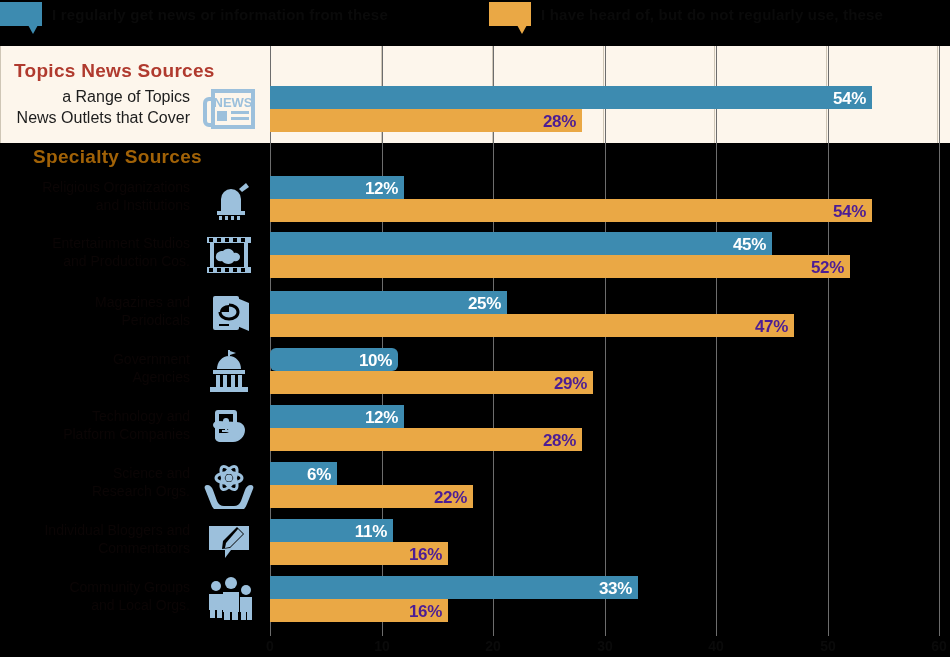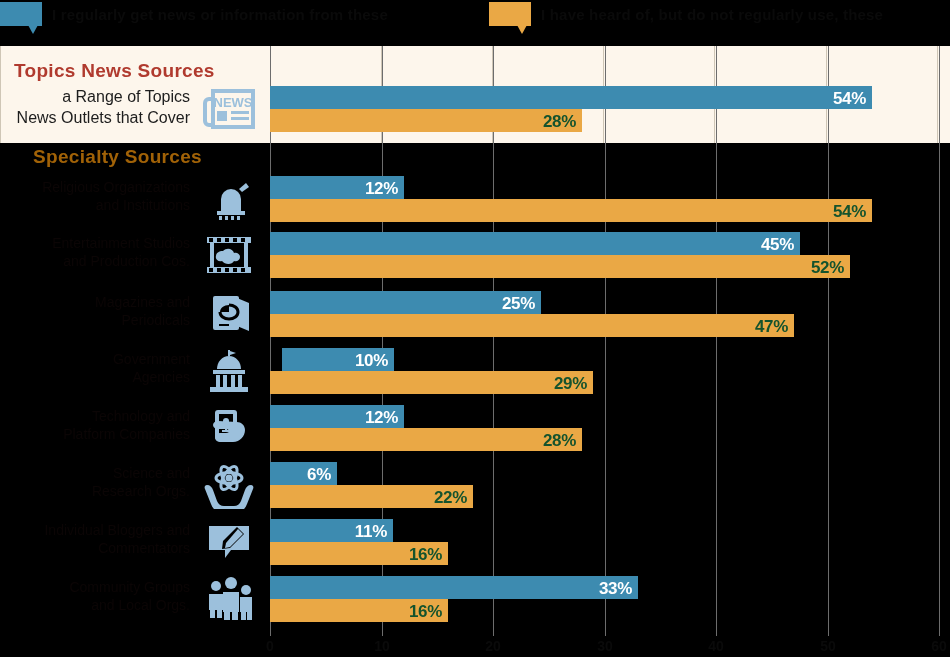--- a/index.html
+++ b/index.html
@@ -68,21 +68,21 @@
   .row-icon{position:absolute;left:196px;width:66px;text-align:center;text-decoration:underline;}
 
   .bar{position:absolute;height:23px;display:flex;align-items:flex-end;justify-content:flex-end;}
   .bar.blue{background:#3d8bb0;}
   .bar.orange{background:#eaa845;}
   .bar .val{
     font-size:17px;font-weight:700;font-stretch:condensed;
     padding-right:6px;letter-spacing:-.3px;
   }
   .bar.blue .val{color:#ffffff;}
-  .bar.orange .val{color:#14532d;}
+  .bar.orange .val{color:#4c1d95;}
 
   
   .axis{position:absolute;left:270px;top:636px;width:680px;height:21px;}
   .tick{
     position:absolute;top:2px;font-size:14px;font-weight:700;
     color:#0a0a0a;transform:translateX(-50%);
   }
   .icon-svg{display:block;margin:0 auto;}
 </style>
 </head>
@@ -196,42 +196,42 @@
             <rect x="24" y="7" width="4" height="4" fill="#000"></rect>
             <rect x="32" y="7" width="4" height="4" fill="#000"></rect>
             <rect x="40" y="7" width="4" height="4" fill="#000"></rect>
             <rect x="8" y="37" width="4" height="4" fill="#000"></rect>
             <rect x="16" y="37" width="4" height="4" fill="#000"></rect>
             <rect x="24" y="37" width="4" height="4" fill="#000"></rect>
             <rect x="32" y="37" width="4" height="4" fill="#000"></rect>
             <rect x="40" y="37" width="4" height="4" fill="#000"></rect>
           </svg>
         </div>
-        <div class="bar blue" style="left: 270px; top: 0px; width: 502px; padding-left: 28px;">
+        <div class="bar blue" style="left: 270px; top: 0px; width: 502px;">
           <span class="val">45%</span>
         </div>
         <div class="bar orange" style="left: 270px; top: 23px; width: 580px;">
           <span class="val">52%</span>
         </div>
       </div>
       <div class="row" style="top: 291px; height: 46px;">
         <div class="row-labels" style="top: 2px;">
           <div>Magazines and</div>
           <div>Periodicals</div>
         </div>
         <div class="row-icon" style="top: -1px;">
           <svg class="icon-svg" width="56" height="48" viewBox="0 0 56 48" fill="#9cc0dc">
             <path d="M36 8l12 5v28l-12-5z"></path>
             <rect x="12" y="6" width="26" height="34" rx="2"></rect>
             <path d="M19 22c0-4 4-7 9-7v7z" fill="#000"></path>
             <path d="M28 15c5 0 9 3 9 7s-4 7-9 7-9-3-9-7" fill="none" stroke="#000" stroke-width="3"></path>
             <rect x="18" y="34" width="10" height="2" fill="#000"></rect>
           </svg>
         </div>
-        <div class="bar blue" style="left: 270px; top: 0px; width: 271px;">
+        <div class="bar blue" style="left: 270px; top: 0px; width: 237px;">
           <span class="val">25%</span>
         </div>
         <div class="bar orange" style="left: 270px; top: 23px; width: 524px;">
           <span class="val">47%</span>
         </div>
       </div>
       <div class="row" style="top: 348px; height: 46px;">
         <div class="row-labels" style="top: 2px;">
           <div>Government</div>
           <div>Agencies</div>
@@ -242,21 +242,21 @@
             <path d="M29 4l6 2-6 2z"></path>
             <path d="M28 9c7 0 12 6 12 13H16c0-7 5-13 12-13z"></path>
             <rect x="12" y="23" width="32" height="4"></rect>
             <rect x="15" y="28" width="4" height="12"></rect>
             <rect x="22" y="28" width="4" height="12"></rect>
             <rect x="30" y="28" width="4" height="12"></rect>
             <rect x="37" y="28" width="4" height="12"></rect>
             <rect x="9" y="40" width="38" height="5"></rect>
           </svg>
         </div>
-        <div class="bar blue" style="left: 282px; top: 0px; width: 112px;">
+        <div class="bar blue" style="left: 270px; top: 0px; width: 128px; border-radius: 6px;">
           <span class="val">10%</span>
         </div>
         <div class="bar orange" style="left: 270px; top: 23px; width: 323px;">
           <span class="val">29%</span>
         </div>
       </div>
       <div class="row" style="top: 405px; height: 46px;">
         <div class="row-labels" style="top: 2px;">
           <div>Technology and</div>
           <div>Platform Companies</div>

